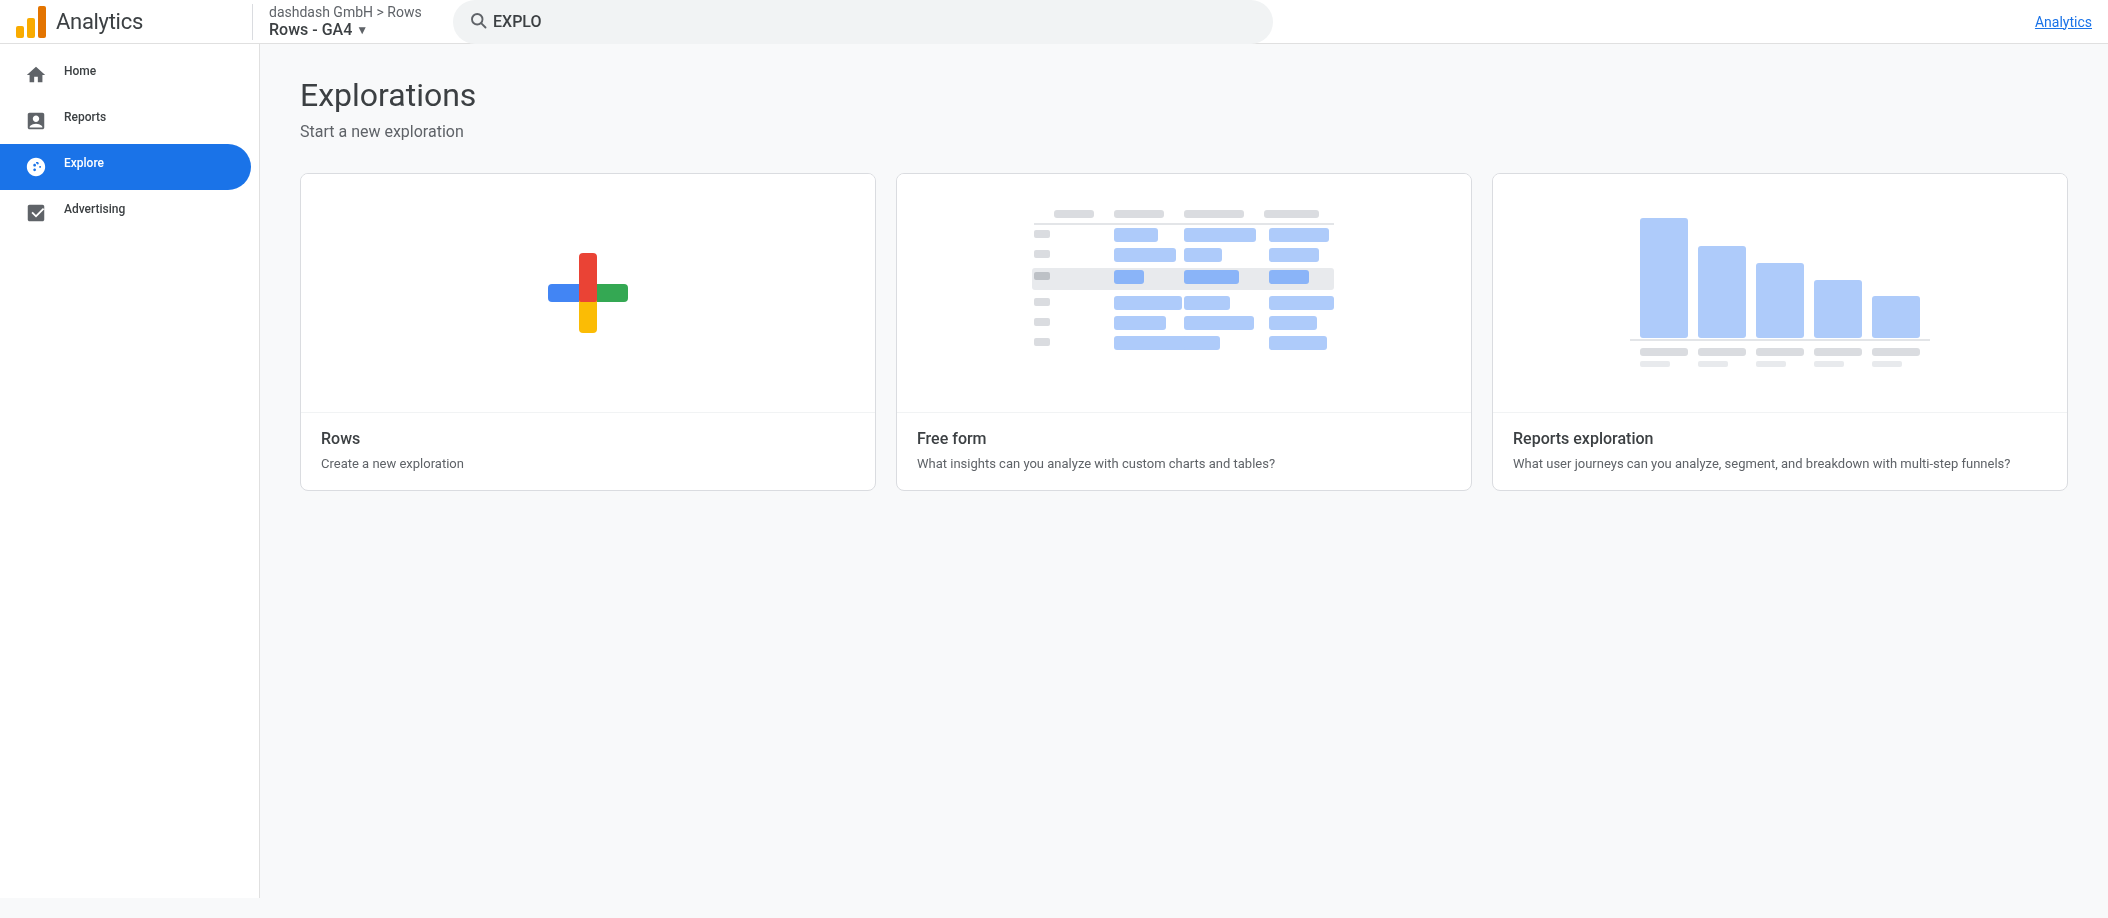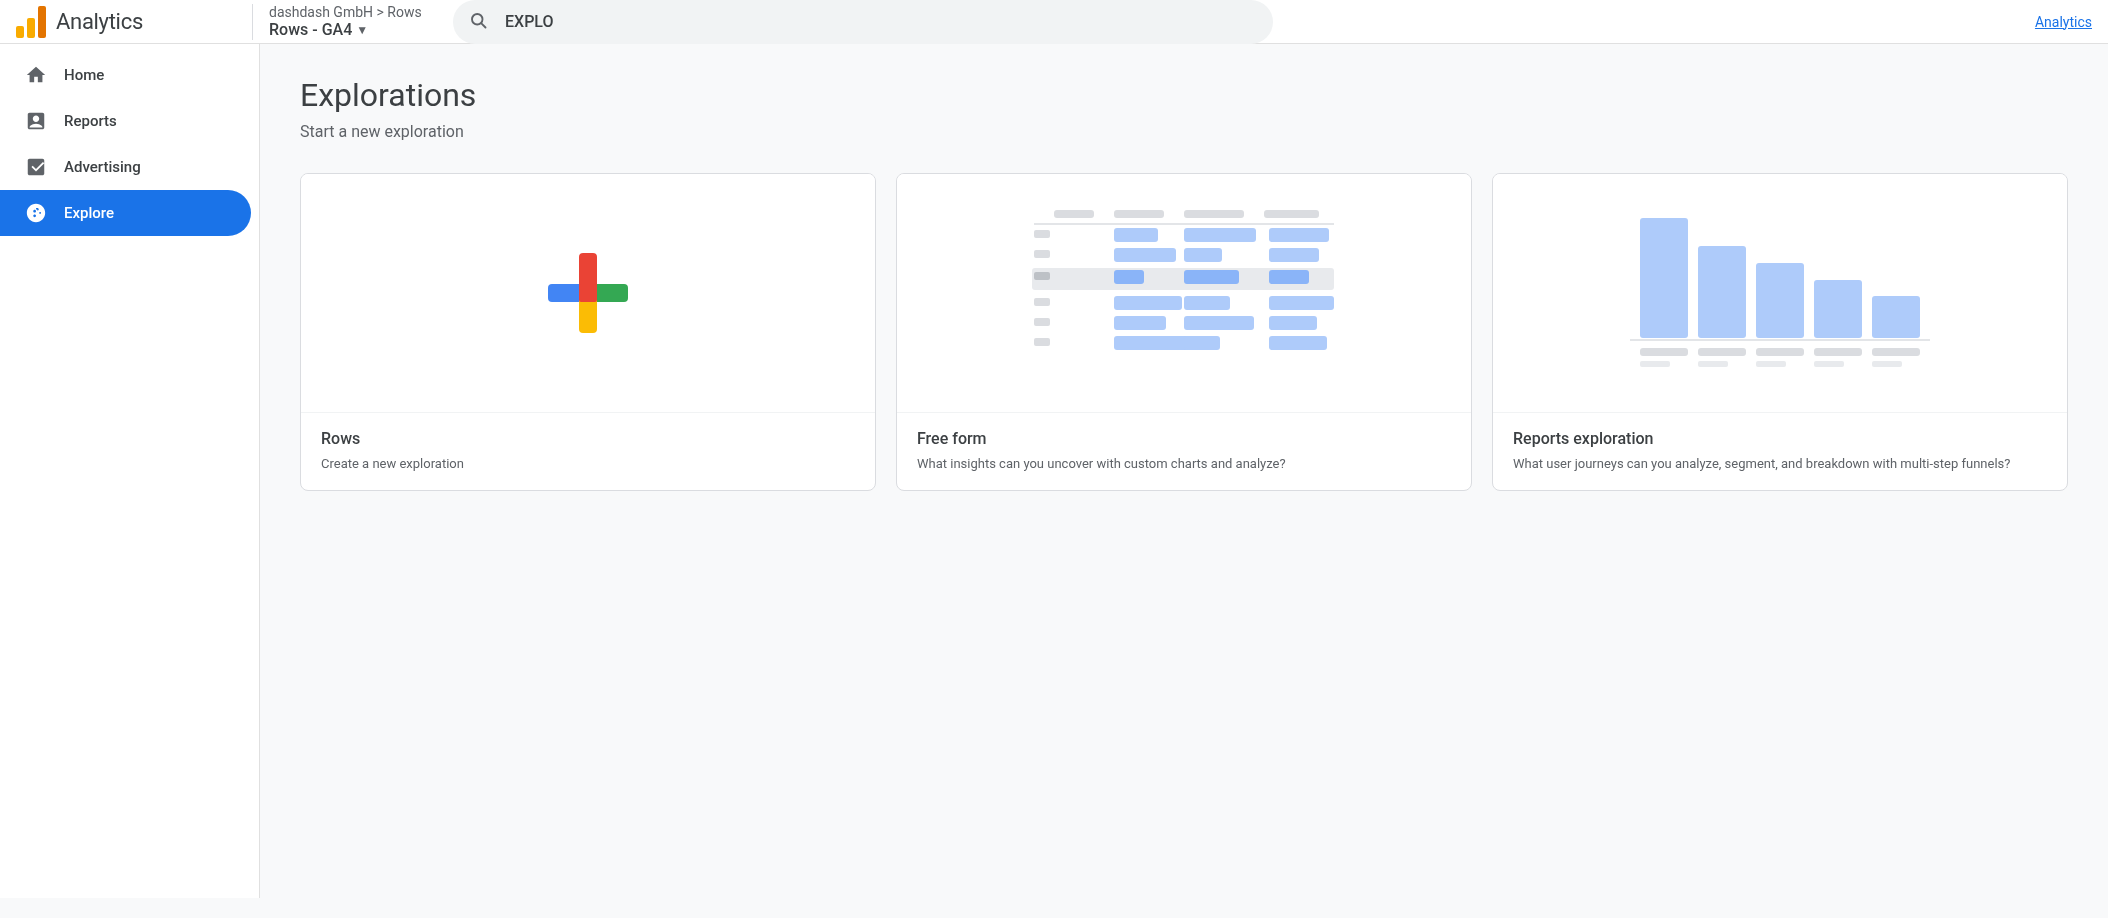--- a/index.html
+++ b/index.html
@@ -77,21 +77,21 @@
     .search-bar {
       flex: 1;
       max-width: 820px;
       margin: 0 24px;
       display: flex;
       align-items: center;
       background: #f1f3f4;
       border-radius: 24px;
       padding: 0 16px;
       height: 44px;
-      gap: 18px;
+      gap: 6px;
     }
     .search-icon-wrap {
       color: #5f6368;
       font-size: 18px;
     }
     .search-input-text {
       font-size: 16px;
       color: #3c4043;
       font-weight: 500;
     }
@@ -113,27 +113,27 @@
     
     .sidebar {
       width: 260px;
       background: #fff;
       border-right: 1px solid #e0e0e0;
       padding: 8px 0;
       flex-shrink: 0;
     }
     .nav-item {
       display: flex;
-      align-items: center;
+      align-items: flex-start;
       gap: 16px;
       padding: 12px 24px;
       cursor: pointer;
       border-radius: 0 28px 28px 0;
       margin-right: 8px;
-      font-size: 15px;
+      font-size: 12px;
       color: #3c4043;
       font-weight: 500;
       transition: background 0.15s;
     }
     .nav-item.active {
       background: #1a73e8;
       color: #fff;
     }
     .nav-item.active .nav-icon {
       color: #fff;
@@ -256,37 +256,37 @@
 
     <div class="nav-item">
       <span class="nav-icon">
         <svg width="22" height="22" viewBox="0 0 24 24" fill="currentColor">
           <path d="M19 3H5c-1.1 0-2 .9-2 2v14c0 1.1.9 2 2 2h14c1.1 0 2-.9 2-2V5c0-1.1-.9-2-2-2zm-7 3c1.93 0 3.5 1.57 3.5 3.5S13.93 13 12 13s-3.5-1.57-3.5-3.5S10.07 6 12 6zm7 13H5v-.23c0-.62.28-1.2.76-1.58C7.47 15.82 9.64 15 12 15s4.53.82 6.24 2.19c.48.38.76.97.76 1.58V19z"></path>
         </svg>
       </span>
       <span>Reports</span>
     </div>
 
+    <div class="nav-item active">
+      <span class="nav-icon">
+        <svg width="22" height="22" viewBox="0 0 24 24" fill="currentColor">
+          <path d="M17.5 12c0 .55-.45 1-1 1s-1-.45-1-1 .45-1 1-1 1 .45 1 1zM12 2C6.48 2 2 6.48 2 12s4.48 10 10 10 10-4.48 10-10S17.52 2 12 2zm-1.5 14.5c-.83 0-1.5-.67-1.5-1.5s.67-1.5 1.5-1.5 1.5.67 1.5 1.5-.67 1.5-1.5 1.5zm0-5c-.83 0-1.5-.67-1.5-1.5s.67-1.5 1.5-1.5 1.5.67 1.5 1.5-.67 1.5-1.5 1.5zm3-3c-.83 0-1.5-.67-1.5-1.5S12.67 6.5 13.5 6.5 15 7.17 15 8s-.67 1.5-1.5 1.5z"></path>
+        </svg>
+      </span>
+      <span>Explore</span>
+    </div>
+
     <div class="nav-item">
       <span class="nav-icon">
         <svg width="22" height="22" viewBox="0 0 24 24" fill="currentColor">
           <path d="M19 3H5C3.89 3 3 3.9 3 5v14c0 1.1.89 2 2 2h14c1.11 0 2-.9 2-2V5c0-1.1-.89-2-2-2zm-7 14l-5-5 1.41-1.41L12 14.17l7.59-7.59L21 8l-9 9z"></path>
         </svg>
       </span>
       <span>Advertising</span>
     </div>
-
-    <div class="nav-item active">
-      <span class="nav-icon">
-        <svg width="22" height="22" viewBox="0 0 24 24" fill="currentColor">
-          <path d="M17.5 12c0 .55-.45 1-1 1s-1-.45-1-1 .45-1 1-1 1 .45 1 1zM12 2C6.48 2 2 6.48 2 12s4.48 10 10 10 10-4.48 10-10S17.52 2 12 2zm-1.5 14.5c-.83 0-1.5-.67-1.5-1.5s.67-1.5 1.5-1.5 1.5.67 1.5 1.5-.67 1.5-1.5 1.5zm0-5c-.83 0-1.5-.67-1.5-1.5s.67-1.5 1.5-1.5 1.5.67 1.5 1.5-.67 1.5-1.5 1.5zm3-3c-.83 0-1.5-.67-1.5-1.5S12.67 6.5 13.5 6.5 15 7.17 15 8s-.67 1.5-1.5 1.5z"></path>
-        </svg>
-      </span>
-      <span>Explore</span>
-    </div>
   </nav>
 
   <main class="main-content">
     <h1 class="page-title">Explorations</h1>
     <p class="page-subtitle">Start a new exploration</p>
 
     <div class="cards-grid">
 
       <div class="exploration-card">
         <div class="card-visual">
@@ -345,21 +345,21 @@
             <rect x="245" y="118" width="48" height="14" rx="3" fill="#aecbfa"></rect>
 
             <rect x="10" y="140" width="16" height="8" rx="2" fill="#dadce0"></rect>
             <rect x="90" y="138" width="75" height="14" rx="3" fill="#aecbfa"></rect>
             <rect x="160" y="138" width="36" height="14" rx="3" fill="#aecbfa"></rect>
             <rect x="245" y="138" width="58" height="14" rx="3" fill="#aecbfa"></rect>
           </svg>
         </div>
         <div class="card-info">
           <div class="card-title">Free form</div>
-          <div class="card-desc">What insights can you uncover with custom charts and analyze?</div>
+          <div class="card-desc">What insights can you analyze with custom charts and tables?</div>
         </div>
       </div>
 
       <div class="exploration-card">
         <div class="card-visual">
           <svg width="100%" height="190" viewBox="0 0 320 190">
 
             <rect x="20" y="20" width="48" height="120" rx="3" fill="#aecbfa"></rect>
             <rect x="78" y="48" width="48" height="92" rx="3" fill="#aecbfa"></rect>
             <rect x="136" y="65" width="48" height="75" rx="3" fill="#aecbfa"></rect>

